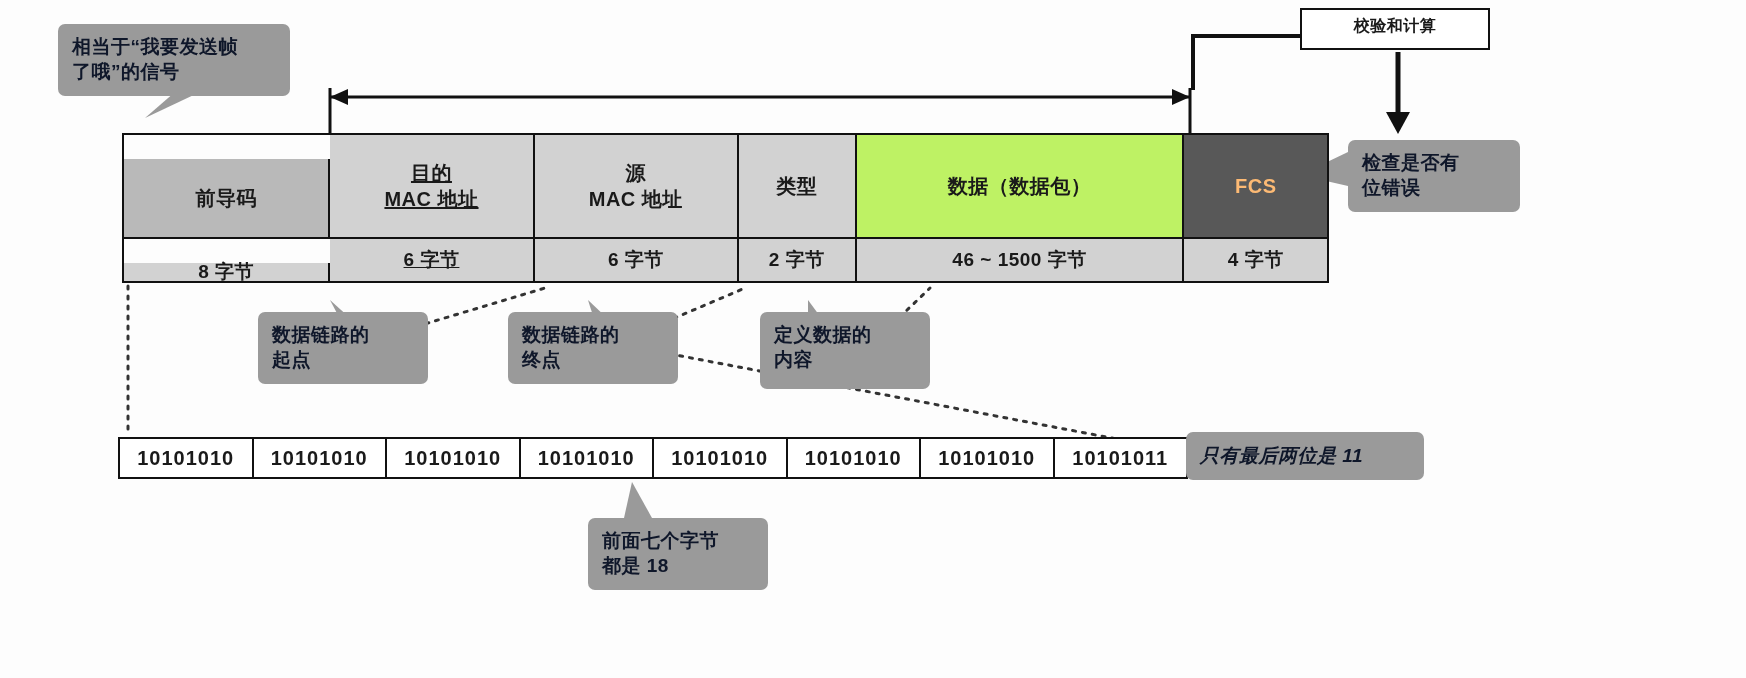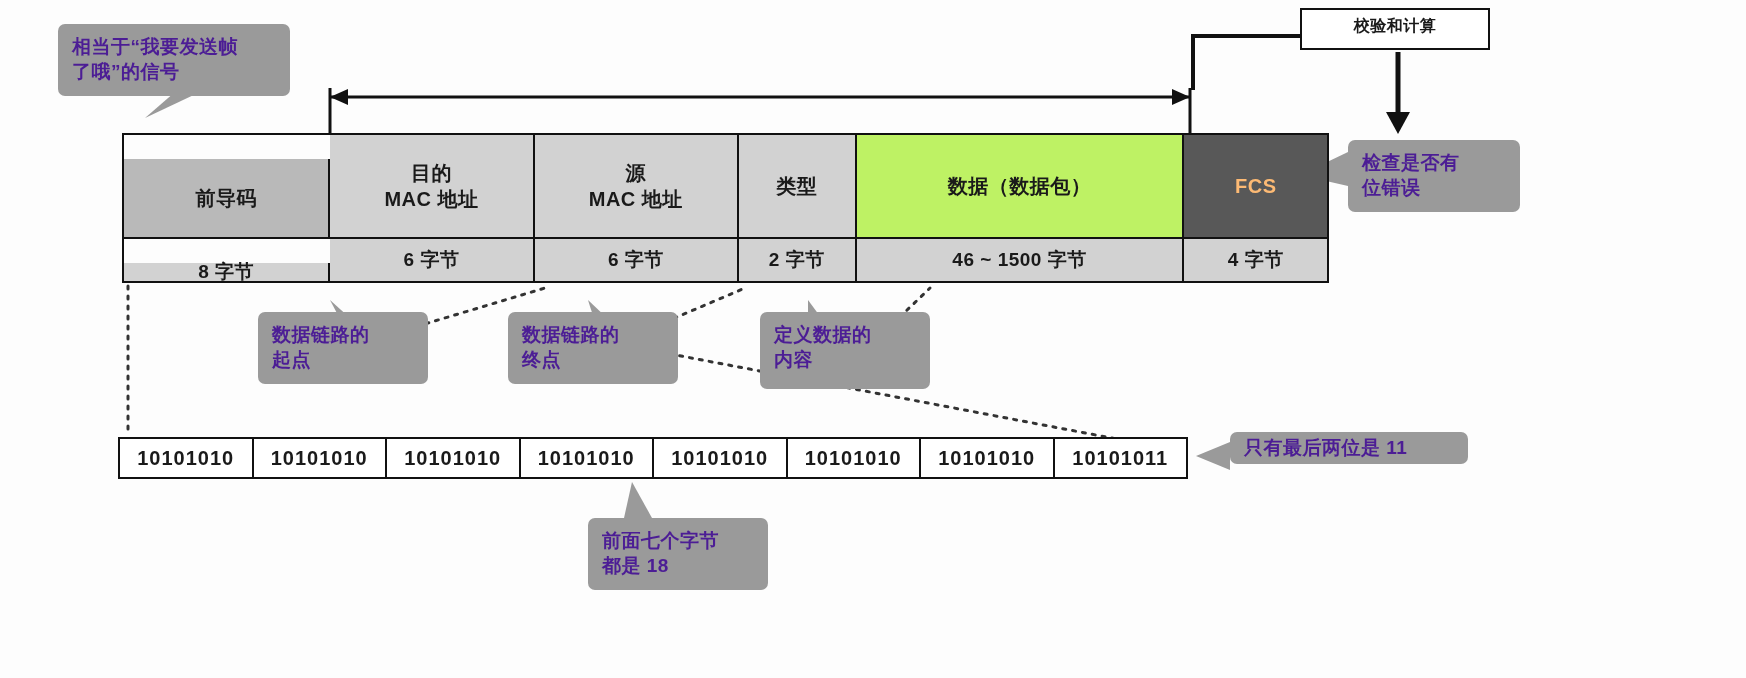--- a/index.html
+++ b/index.html
@@ -16,21 +16,21 @@
     width: 1746px;
     height: 678px;
     background: #fdfdfd;
     overflow: hidden;
   }
 
   
   .callout {
     position: absolute;
     background: #9a9a9a;
-    color: #4c1d95;
+    color: #0f172a;
     border-radius: 7px;
     font-size: 19px;
     line-height: 1.32;
     padding: 10px 14px;
     box-sizing: border-box;
     letter-spacing: 0.5px;
     font-weight: 600;
   }
 
   
@@ -70,21 +70,21 @@
     justify-content: center;
     text-align: center;
     font-size: 20px;
     line-height: 1.3;
     letter-spacing: 0.5px;
     font-weight: 600;
   }
   .cell:last-child { border-right: none; }
 
   .c-pre   { width: 207px; background: #b9b9b9; margin-top: 24px; }
-  .c-dmac  { width: 205px; background: #d2d2d2; }
+  .c-dmac  { width: 205px; background: #d2d2d2; text-decoration: underline; }
   .c-smac  { width: 205px; background: #d2d2d2; }
   .c-type  { width: 118px; background: #d2d2d2; }
   .c-data  { width: 329px; background: #bef264; }
   .c-fcs   { width: 143px; background: #585858; color: #fdba74; }
 
   .frame-row.r2 .cell { font-size: 19px; font-weight: 600; }
   .frame-row.r2 .c-pre,
   .frame-row.r2 .c-dmac,
   .frame-row.r2 .c-smac,
   .frame-row.r2 .c-type,
@@ -248,21 +248,21 @@
     <div class="bin-cell">10101010</div>
     <div class="bin-cell">10101010</div>
     <div class="bin-cell">10101010</div>
     <div class="bin-cell">10101010</div>
     <div class="bin-cell">10101010</div>
     <div class="bin-cell">10101010</div>
     <div class="bin-cell">10101010</div>
     <div class="bin-cell">10101011</div>
   </div>
 
-  <div class="callout" style="left:1230px; top:432px; width:238px; height:32px; display:flex; align-items:center;">
+  <div class="callout" style="left:1186px; top:432px; width:238px; height:48px; display:flex; align-items:center;font-style:italic;">
     <span>只有最后两位是 11</span>
   </div>
 
   <div class="callout" style="left:588px; top:518px; width:180px; height:72px;">
     <span style="white-space:pre-line;">前面七个字节
 都是 18</span>
   </div>
 
 </div>
 

